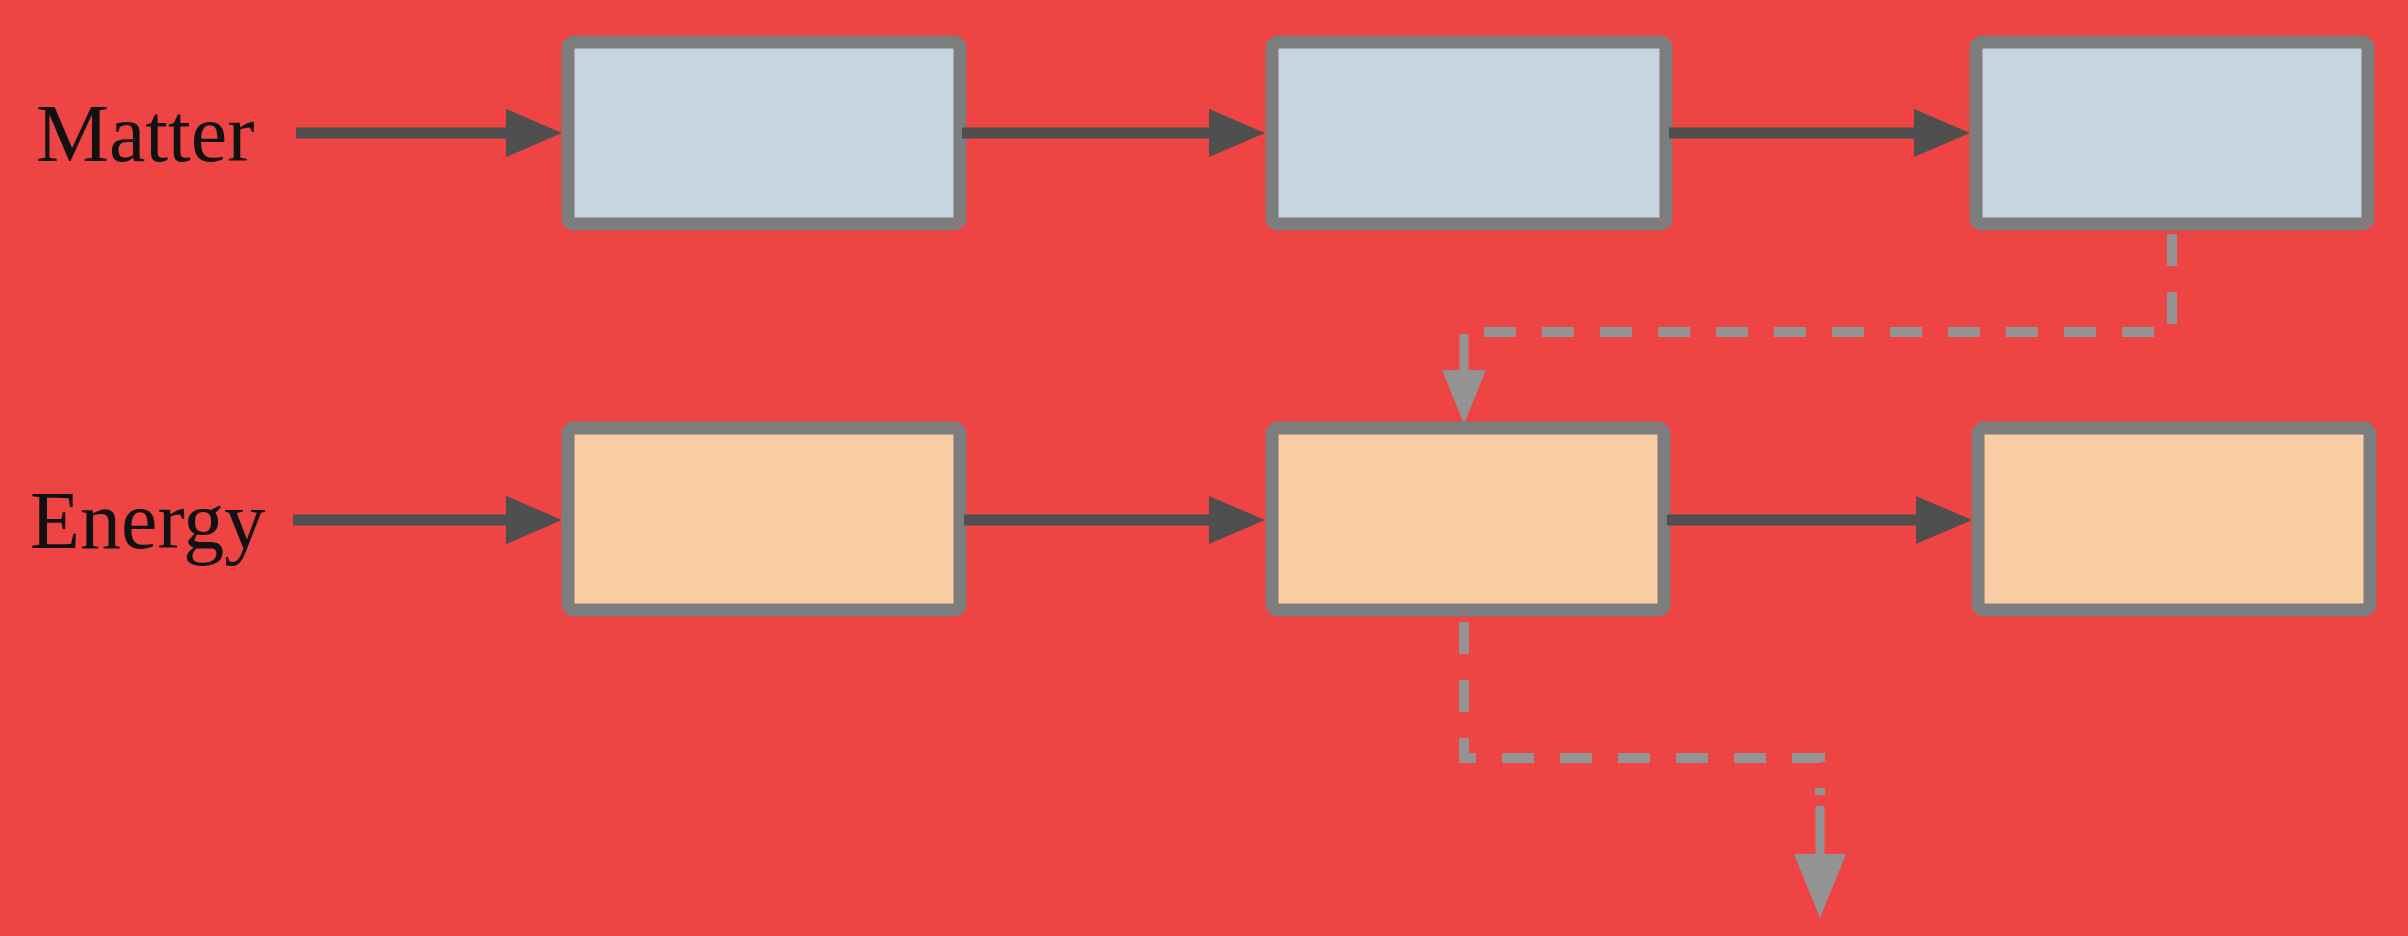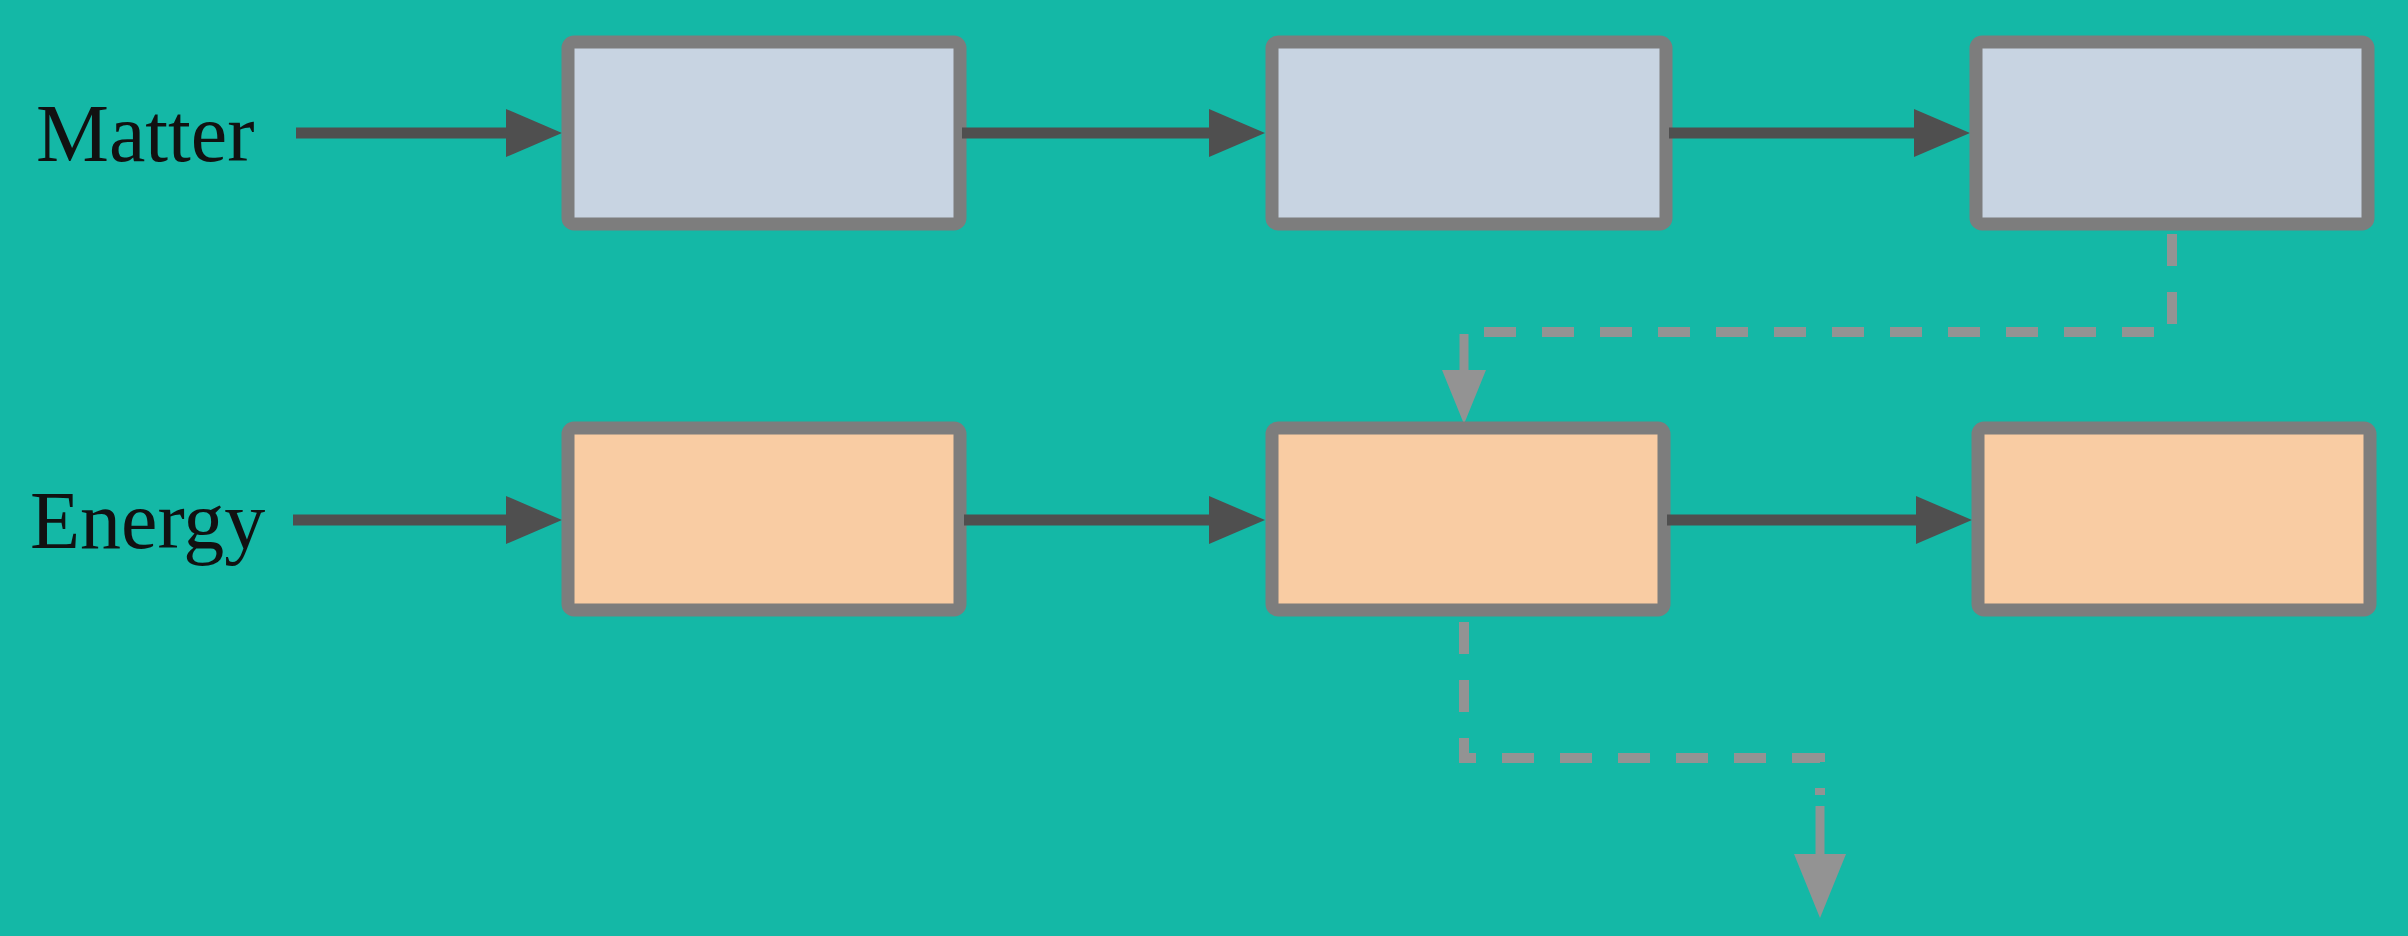--- a/index.html
+++ b/index.html
@@ -4,21 +4,21 @@
 <style>
   html, body {
     margin: 0;
     padding: 0;
     background: #ffffff;
   }
   .stage {
     position: relative;
     width: 2408px;
     height: 936px;
-    background: #14b8a6;
+    background: #ef4444;
     overflow: hidden;
   }
   svg { display: block; }
   .row-label {
     font-family: "Liberation Serif", "DejaVu Serif", serif;
     font-size: 82px;
     fill: #111111;
   }
 </style>
 </head>

